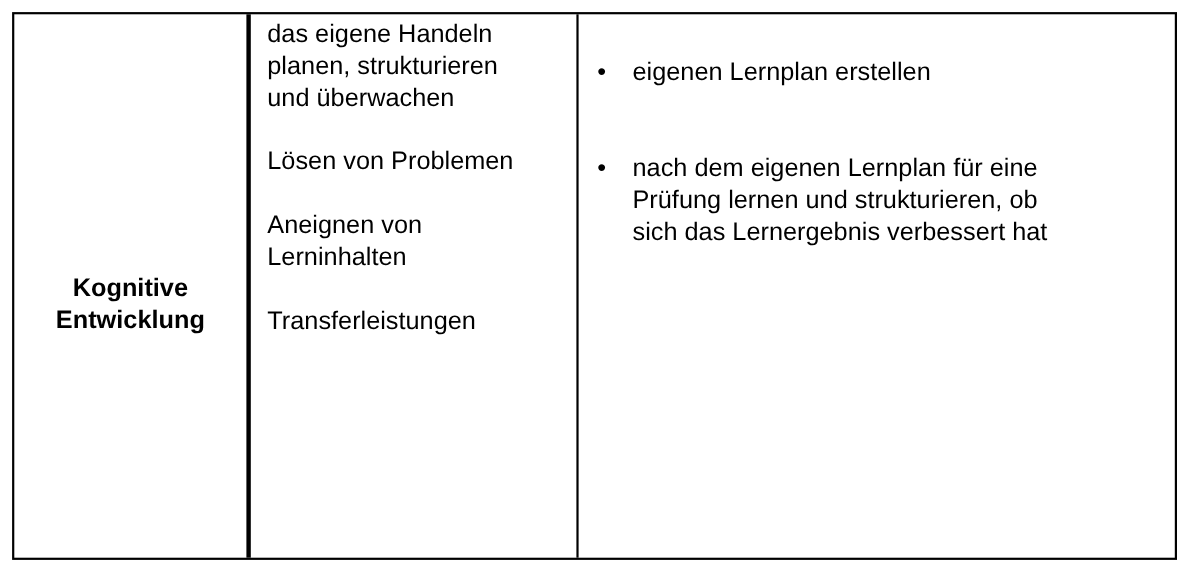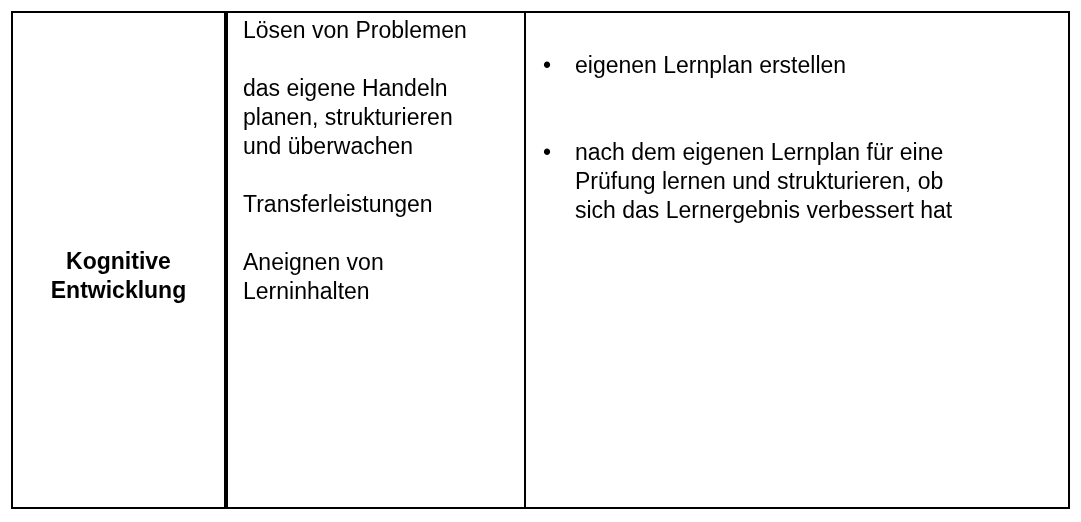--- a/index.html
+++ b/index.html
@@ -75,27 +75,27 @@
 
 <div class="doc-table">
   <div class="row-wrapper" style="display:flex; width:100%;">
 
     <div class="cell cell-category">
       <div class="category-text">Kognitive
 Entwicklung</div>
     </div>
 
     <div class="cell cell-competencies">
-      <p class="competency">Lösen von Problemen</p>
       <p class="competency">das eigene Handeln
 planen, strukturieren
 und überwachen</p>
-      <p class="competency">Transferleistungen</p>
+      <p class="competency">Lösen von Problemen</p>
       <p class="competency">Aneignen von
 Lerninhalten</p>
+      <p class="competency">Transferleistungen</p>
     </div>
 
     <div class="cell cell-examples">
       <div class="bullet-item">
         <span class="bullet-glyph">•</span>
         <span class="bullet-text">eigenen Lernplan erstellen</span>
       </div>
       <div class="bullet-item">
         <span class="bullet-glyph">•</span>
         <span class="bullet-text">nach dem eigenen Lernplan für eine

